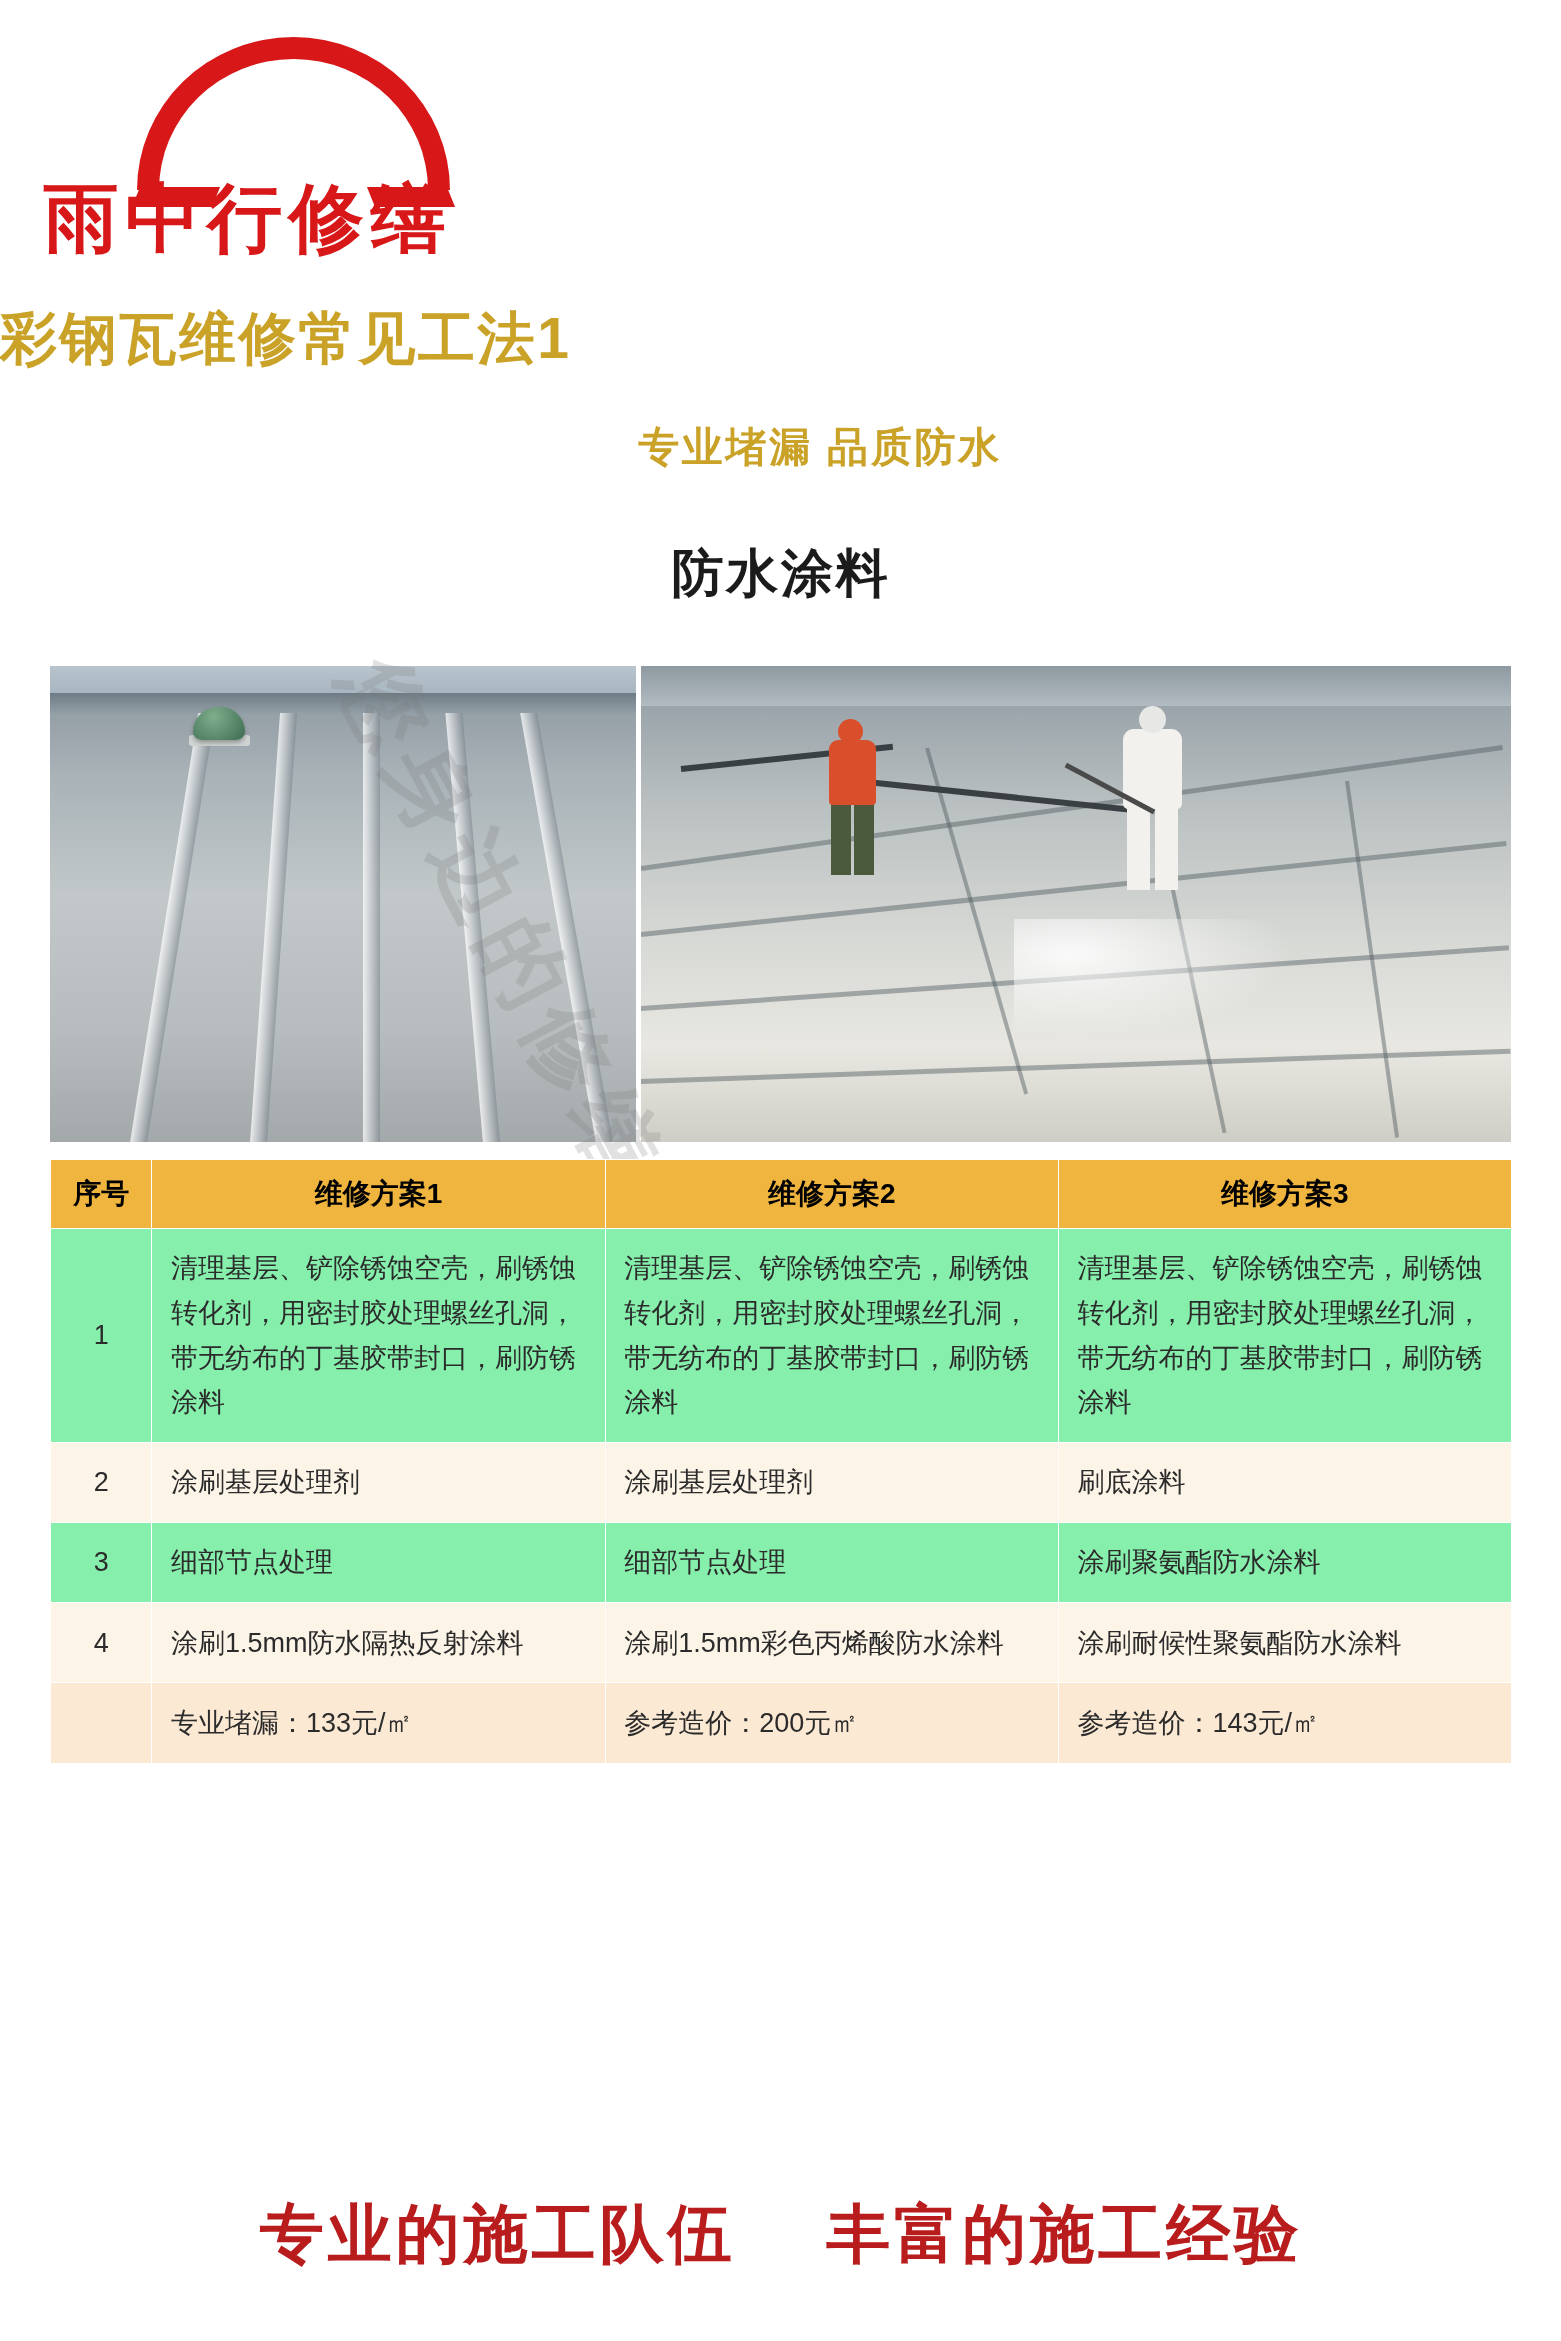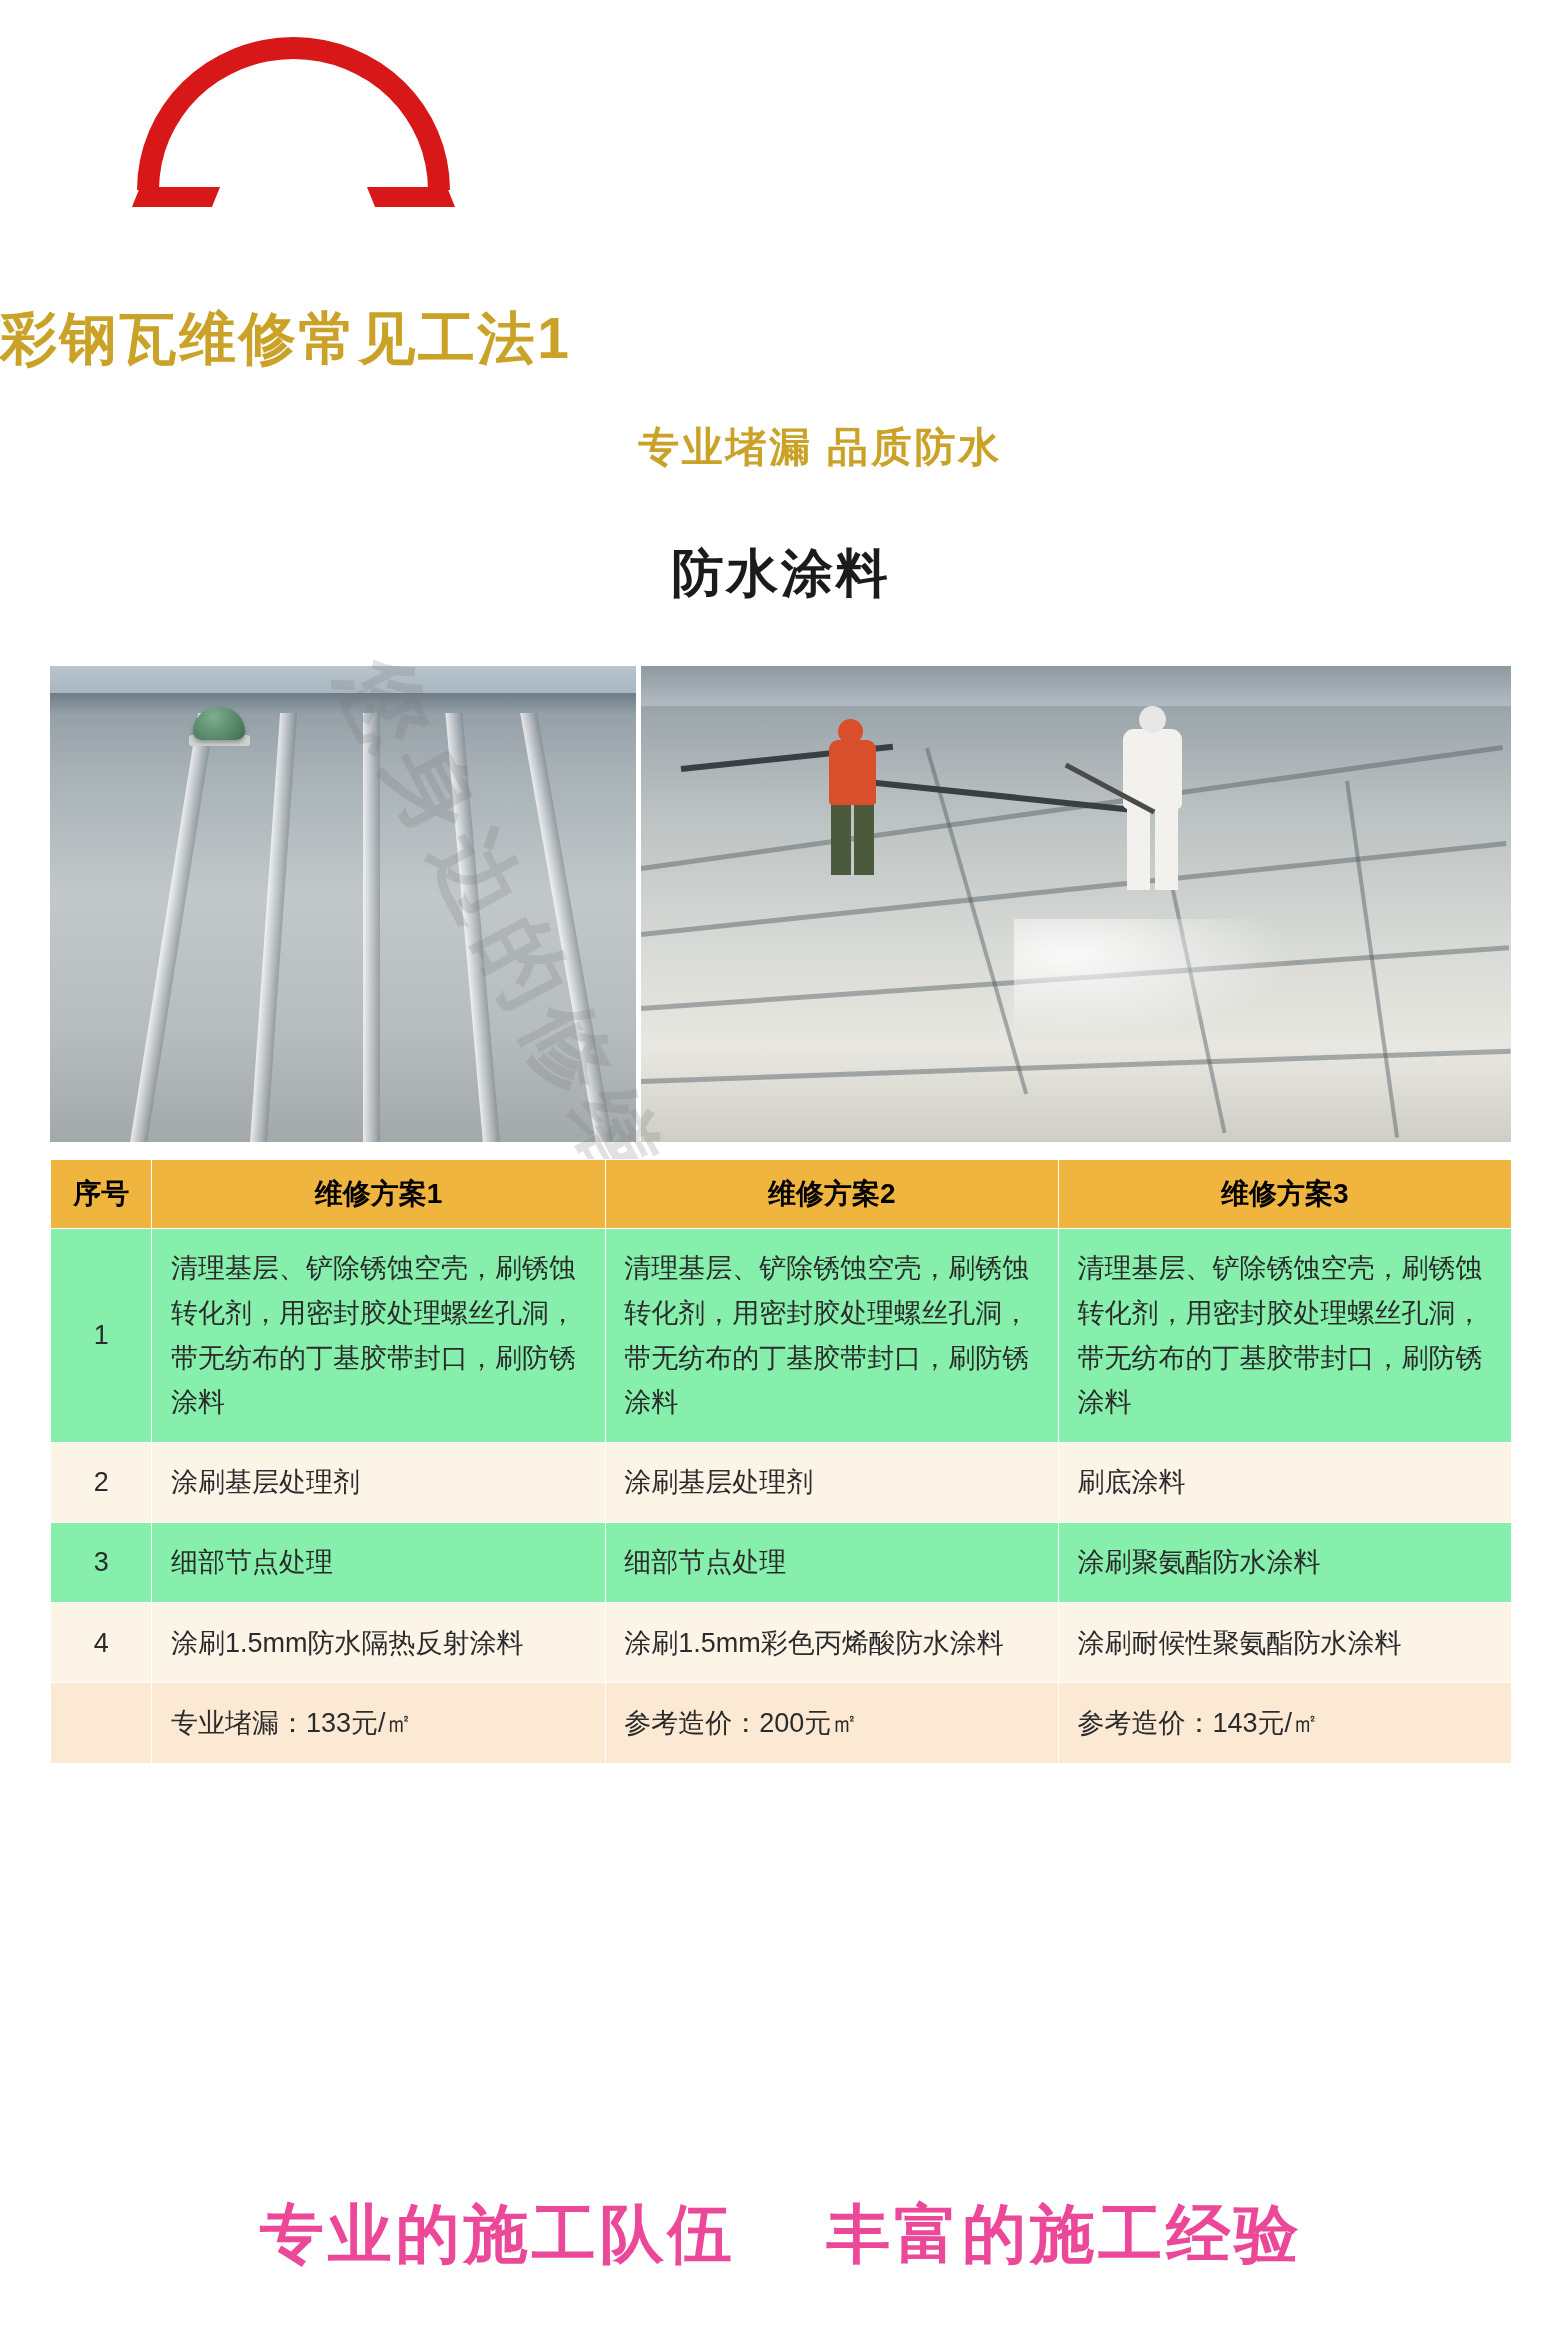--- a/index.html
+++ b/index.html
@@ -269,30 +269,31 @@
 
   
   .footer {
     position: absolute;
     left: 0;
     top: 2191px;
     width: 100%;
     text-align: center;
     font-size: 64px;
     font-weight: bold;
-    color: #ec4899;
+    color: #b91c1c;
     letter-spacing: 4px;
   }
   .footer span.gap { display: inline-block; width: 47px; }
 </style>
 </head>
 <body>
 
 <div class="logo-block">
   <div class="logo-arc"></div>
+  <div class="logo-text">雨中行修缮</div>
 </div>
 
 <div class="title-main">彩钢瓦维修常见工法1</div>
 <div class="title-sub">专业堵漏 品质防水</div>
 <div class="title-section">防水涂料</div>
 
 <div class="photos">
 
   <div class="photo photo-left">
     <div class="sky"></div>

